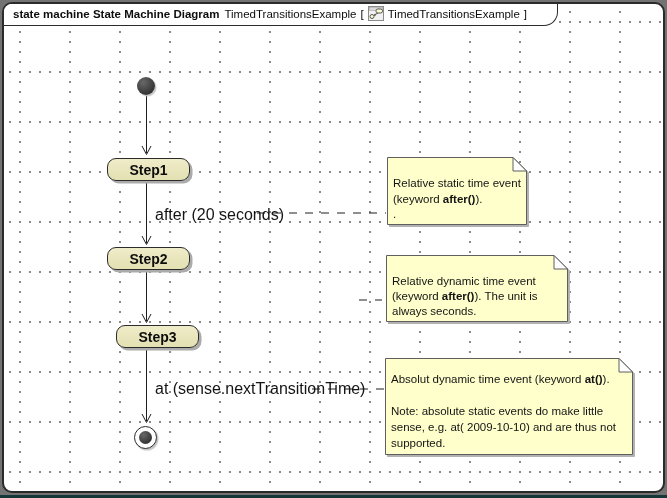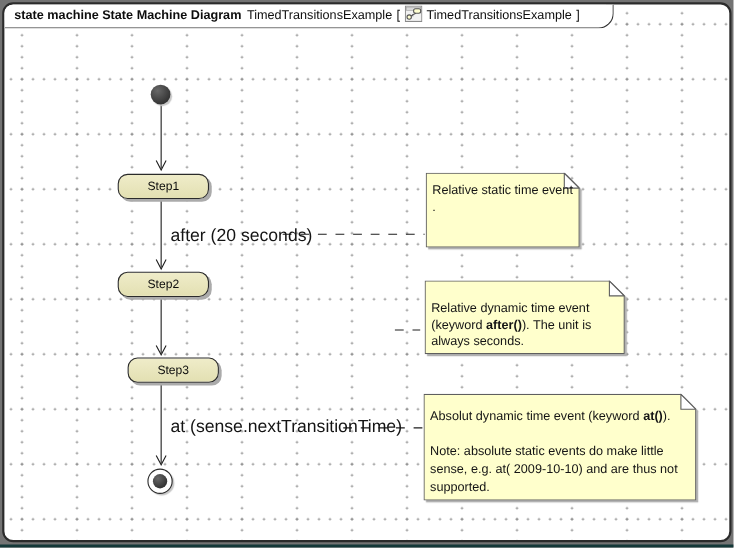--- a/index.html
+++ b/index.html
@@ -42,21 +42,21 @@
   .layer { position:absolute; inset:0; }
 
   .wires { position:absolute; left:0; top:0; }
 
   .state {
     position:absolute; width:83px; height:23px;
     background:linear-gradient(#efecc9, #e3e0b2);
     border:1.5px solid #2b2b2b; border-radius:9px;
     box-shadow:2.5px 2.5px 0 #ababab;
     display:flex; align-items:center; justify-content:center;
-    font-size:11px; font-weight:normal; color:#0d0d0d;
+    font-size:14px; font-weight:bold; color:#0d0d0d;
   }
   #state-step1 { left:107px; top:158px; }
   #state-step2 { left:107px; top:247px; }
   #state-step3 { left:116px; top:325px;justify-content:center; }
 
   .initial-node {
     position:absolute; left:137px; top:77px; width:18px; height:18px;
     border-radius:50%;
     background:radial-gradient(circle at 35% 30%, #686868, #353535 70%);
     box-shadow:1.5px 1.5px 1px #c6c6c6;
@@ -81,21 +81,21 @@
 
   .note { position:absolute; }
   #note-1 { left:387px; top:157px; width:140px; height:68px; }
   #note-2 { left:386px; top:255px; width:182px; height:67px; }
   #note-3 { left:385px; top:358px; width:212px; height:97px; }
   .note svg { position:absolute; left:0; top:0; filter:drop-shadow(2px 2px 0 #b2b2b2); }
   .note .ntext {
     position:absolute; left:6px; right:4px; top:0;
     font-size:11.5px; color:#141414; line-height:15.5px;
   }
-  #note-1 .ntext { padding-top:9px; }
+  #note-1 .ntext { padding-top:19px; }
   #note-2 .ntext { padding-top:19px; line-height:15px; }
   #note-3 .ntext { padding-top:13px; line-height:16px; }
   .nline { white-space:nowrap; }
   .nline .b { font-weight:bold; }
   .nline.blank { height:16px; }
 </style>
 </head>
 <body>
 
 <div class="canvas">
@@ -157,20 +157,21 @@
     <div class="tlabel" id="tlabel-1">after (20 seconds)</div>
     <div class="tlabel" id="tlabel-3">at (sense.nextTransitionTime)</div>
 
     <div class="note" id="note-1">
       <svg width="140" height="68" viewBox="0 0 140 68">
         <path d="M0.5,0.5 L126,0.5 L139.5,14 L139.5,67.5 L0.5,67.5 Z" fill="#ffffcc" stroke="#5f5f5f"></path>
         <path d="M126,0.5 L139.5,14 L126,14 Z" fill="#ffffff" stroke="#5f5f5f"></path>
       </svg>
       <div class="ntext">
         <div class="nline"><span>Relative static time event</span></div>
+        <div class="nline"><span>(keyword </span><span class="b">after()</span><span>).</span></div>
         <div class="nline"><span>.</span></div>
       </div>
     </div>
 
     <div class="note" id="note-2">
       <svg width="182" height="67" viewBox="0 0 182 67">
         <path d="M0.5,0.5 L168,0.5 L181.5,14 L181.5,66.5 L0.5,66.5 Z" fill="#ffffcc" stroke="#5f5f5f"></path>
         <path d="M168,0.5 L181.5,14 L168,14 Z" fill="#ffffff" stroke="#5f5f5f"></path>
       </svg>
       <div class="ntext">

